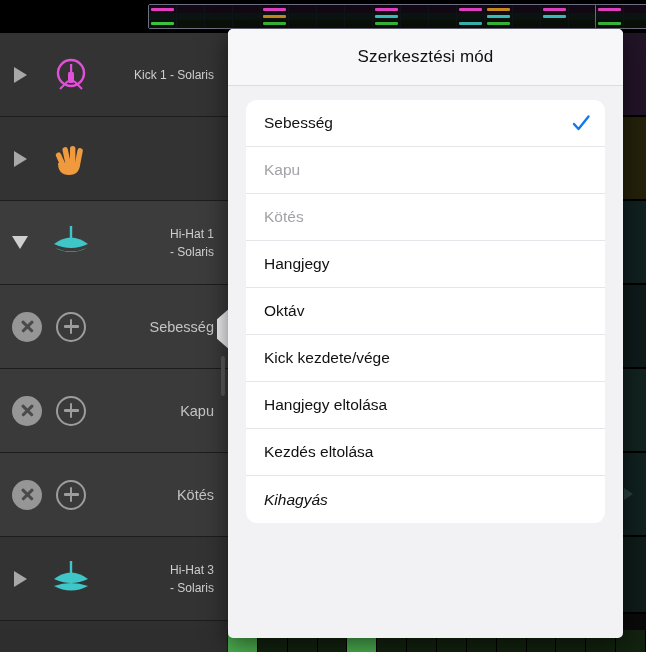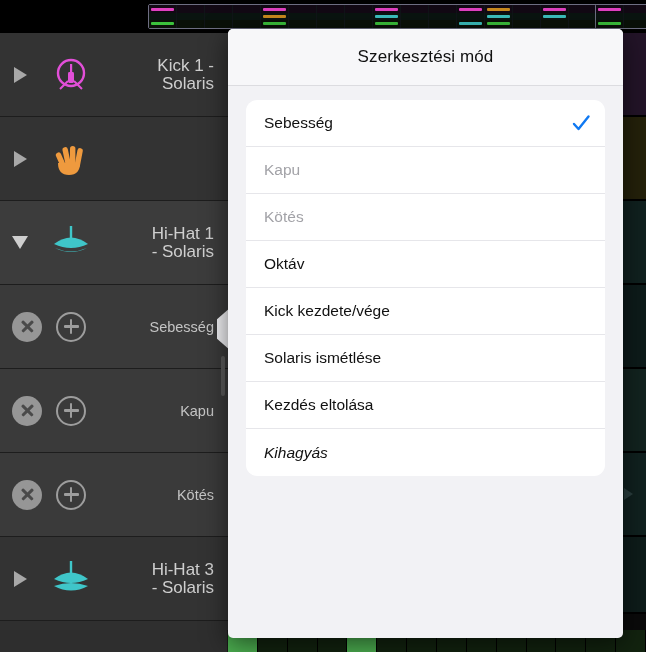--- a/index.html
+++ b/index.html
@@ -85,21 +85,21 @@
   }
   .tri-right { width: 0; height: 0; border-left: 13px solid #a8a8a8;
     border-top: 8px solid transparent; border-bottom: 8px solid transparent; }
   .tri-down { width: 0; height: 0; border-top: 13px solid #cfcfcf;
     border-left: 8px solid transparent; border-right: 8px solid transparent; }
 
   .inst-icon { width: 62px; flex: 0 0 62px; display: flex; align-items: center; justify-content: center; }
   .track-name {
     flex: 1 1 auto; text-align: right;
     padding-right: 14px;
-    color: #cfcfcf; font-size: 17px; line-height: 18px;
+    color: #cfcfcf; font-size: 12px; line-height: 18px;
     white-space: pre-line;
   }
   .sub-name {
     flex: 1 1 auto; text-align: right; padding-right: 14px;
     color: #c4c4c4; font-size: 14.5px;
   }
   .sub-btns { display: flex; gap: 14px; padding-left: 12px; }
   .circ-btn {
     width: 30px; height: 30px; border-radius: 50%;
     display: flex; align-items: center; justify-content: center;
@@ -345,29 +345,33 @@
           </div>
           <div class="menu-item disabled">
             <span class="mi-label">Kapu</span>
             <span class="check"></span>
           </div>
           <div class="menu-item disabled">
             <span class="mi-label">Kötés</span>
             <span class="check"></span>
           </div>
           <div class="menu-item">
+            <span class="mi-label">Hangjegy</span>
+            <span class="check"></span>
+          </div>
+          <div class="menu-item">
             <span class="mi-label">Oktáv</span>
             <span class="check"></span>
           </div>
           <div class="menu-item">
             <span class="mi-label">Kick kezdete/vége</span>
             <span class="check"></span>
           </div>
           <div class="menu-item">
-            <span class="mi-label">Solaris ismétlése</span>
+            <span class="mi-label">Hangjegy eltolása</span>
             <span class="check"></span>
           </div>
           <div class="menu-item">
             <span class="mi-label">Kezdés eltolása</span>
             <span class="check"></span>
           </div>
           <div class="menu-item">
             <span class="mi-label">Kihagyás</span>
             <span class="check"></span>
           </div>

